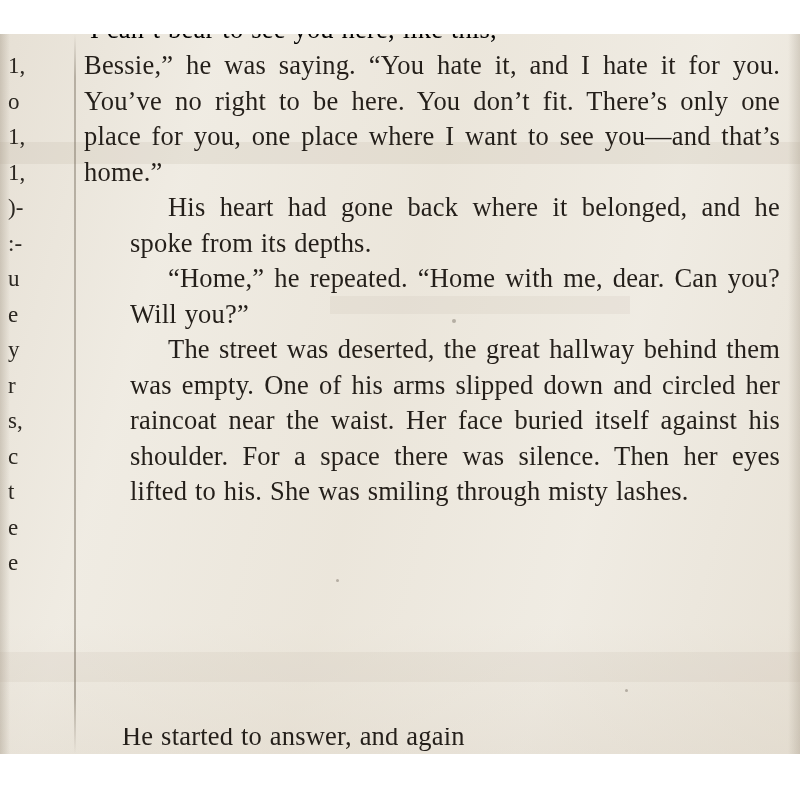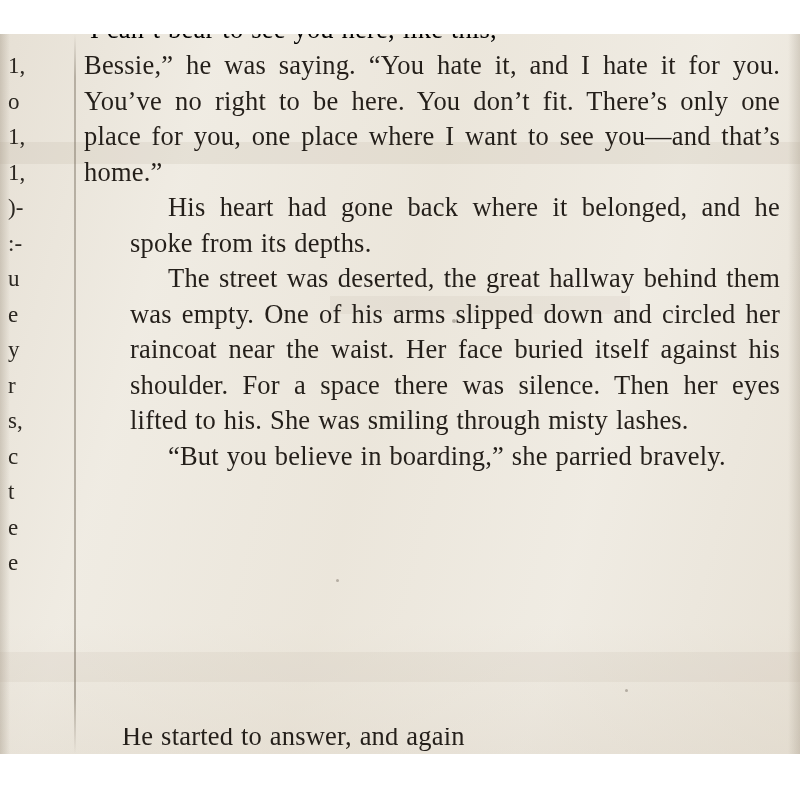--- a/index.html
+++ b/index.html
@@ -192,22 +192,22 @@
 
     <div id="col-rule"></div>
 
     <div id="clip-top">
       <p class="para">“I can’t bear to see you here, like this,</p>
     </div>
 
     <div id="main-col">
       <p class="para">Bessie,” he was saying. “You hate it, and I hate it for you. You’ve no right to be here. You don’t fit. There’s only one place for you, one place where I want to see you—and that’s home.”</p>
       <p class="para indent">His heart had gone back where it belonged, and he spoke from its depths.</p>
+      <p class="para indent">“Home,” he repeated. “Home with me, dear. Can you? Will you?”</p>
       <p class="para indent">The street was deserted, the great hallway behind them was empty. One of his arms slipped down and circled her raincoat near the waist. Her face buried itself against his shoulder. For a space there was silence. Then her eyes lifted to his. She was smiling through misty lashes.</p>
-      <p class="para indent">“But you believe in boarding,” she parried bravely.</p>
     </div>
 
     <div id="clip-bottom">
       <p class="para">He started to answer, and again</p>
     </div>
 
   </div>
 
   <div class="page-mask" id="mask-top"></div>
   <div class="page-mask" id="mask-bottom"></div>

